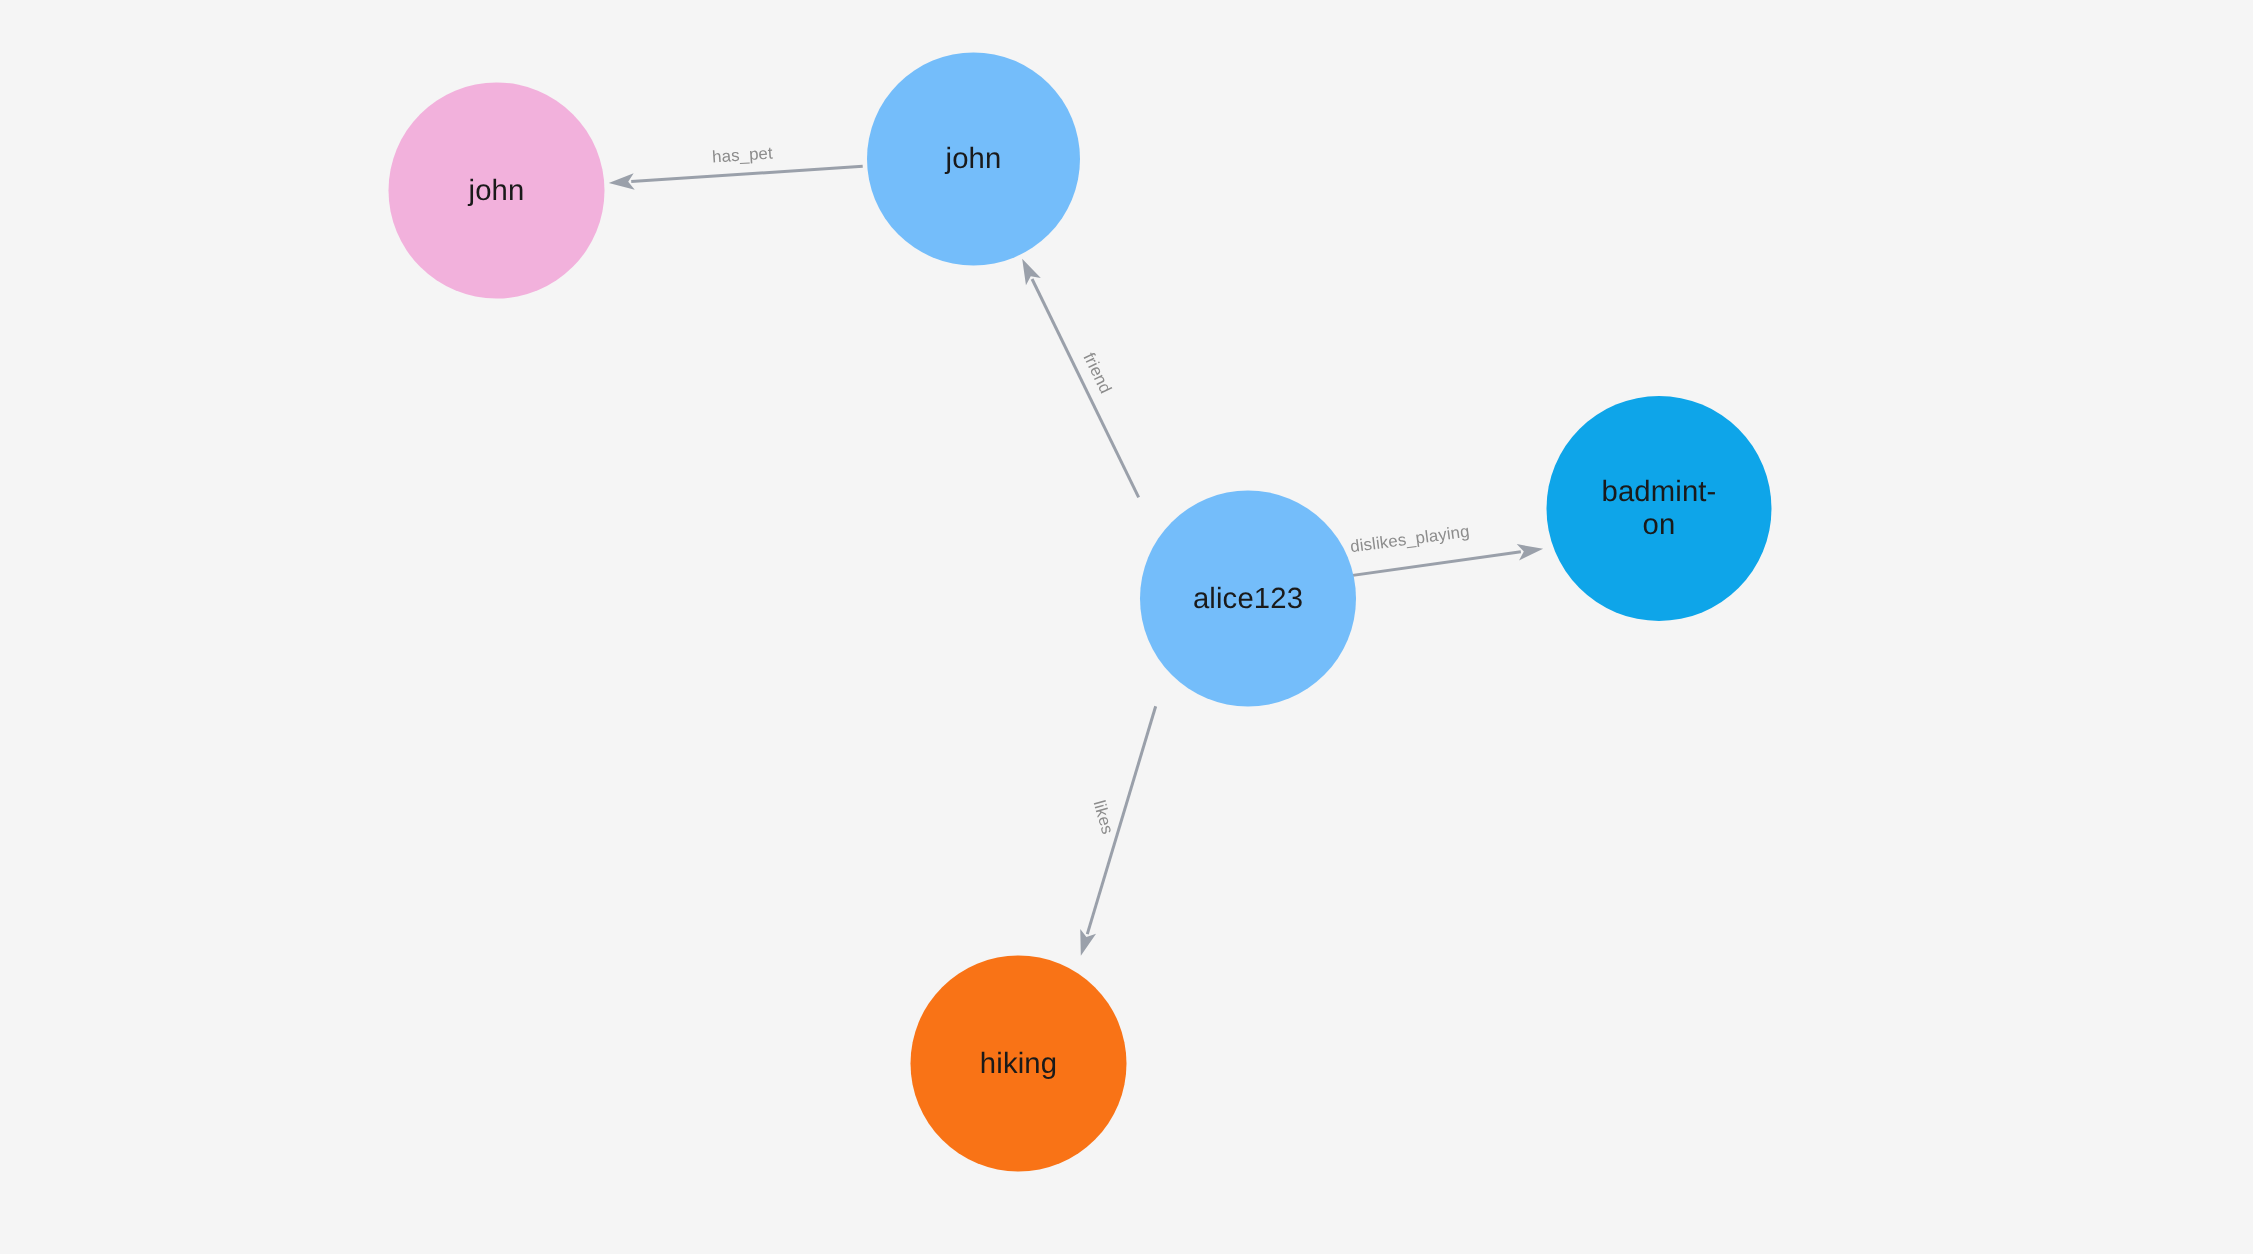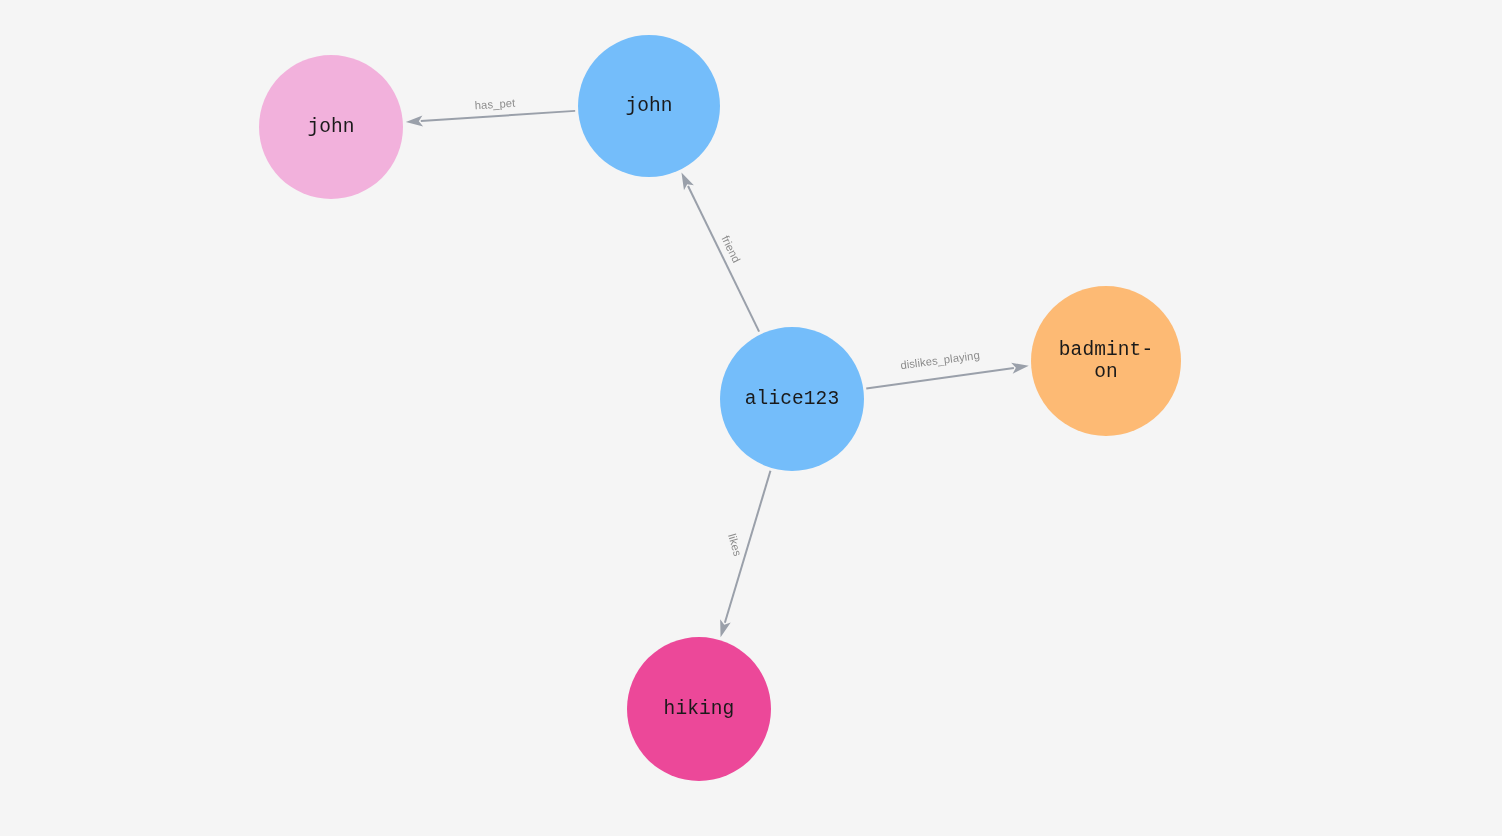--- a/index.html
+++ b/index.html
@@ -34,21 +34,21 @@
     align-items: center;
     justify-content: center;
     text-align: center;
     box-sizing: border-box;
     cursor: pointer;
   }
   .node-label {
     color: #1a1a1a;
     font-size: 19.5px;
     line-height: 1.13;
-    font-family: Liberation Mono, monospace;
+    font-family: Liberation Sans, sans-serif;
     letter-spacing: 0.1px;
     white-space: pre-line;
     pointer-events: none;
   }
   .edge-label {
     position: absolute;
     color: #8c8c8c;
     font-size: 11.2px;
     font-family: "Liberation Sans", sans-serif;
     white-space: nowrap;
@@ -83,28 +83,28 @@
       </g>
   </svg>
 
   <div id="nodes-group">
       <div class="graph-node" style="left: 259px; top: 55px; width: 144px; height: 144px; background: rgb(242, 177, 220);">
         <span class="node-label">john</span>
       </div>
       <div class="graph-node" style="left: 578px; top: 35px; width: 142px; height: 142px; background: rgb(116, 189, 250);">
         <span class="node-label">john</span>
       </div>
-      <div class="graph-node" style="left: 720px; top: 327px; width: 144px; height: 144px; background: rgb(116, 189, 250);">
+      <div class="graph-node" style="left: 760px; top: 327px; width: 144px; height: 144px; background: rgb(116, 189, 250);">
         <span class="node-label">alice123</span>
       </div>
-      <div class="graph-node" style="left: 1031px; top: 286px; width: 150px; height: 150px; background: #fdba74;">
+      <div class="graph-node" style="left: 1031px; top: 264px; width: 150px; height: 150px; background: #0ea5e9;">
         <span class="node-label">badmint-
 on</span>
       </div>
-      <div class="graph-node" style="left: 627px; top: 637px; width: 144px; height: 144px; background: #ec4899;">
+      <div class="graph-node" style="left: 607px; top: 637px; width: 144px; height: 144px; background: #f97316;">
         <span class="node-label">hiking</span>
       </div>
     </div>
   <div id="edge-labels-group">
       <div class="edge-label" style="left: 495px; top: 104px; transform: translate(-50%, -50%) rotate(-3.8deg);">has_pet</div>
       <div class="edge-label" style="left: 731px; top: 249px; transform: translate(-50%, -50%) rotate(64deg);">friend</div>
       <div class="edge-label" style="left: 940px; top: 360px; transform: translate(-50%, -50%) rotate(-7.5deg);">dislikes_playing</div>
       <div class="edge-label" style="left: 735px; top: 545px; transform: translate(-50%, -50%) rotate(74deg);">likes</div>
     </div>
 

